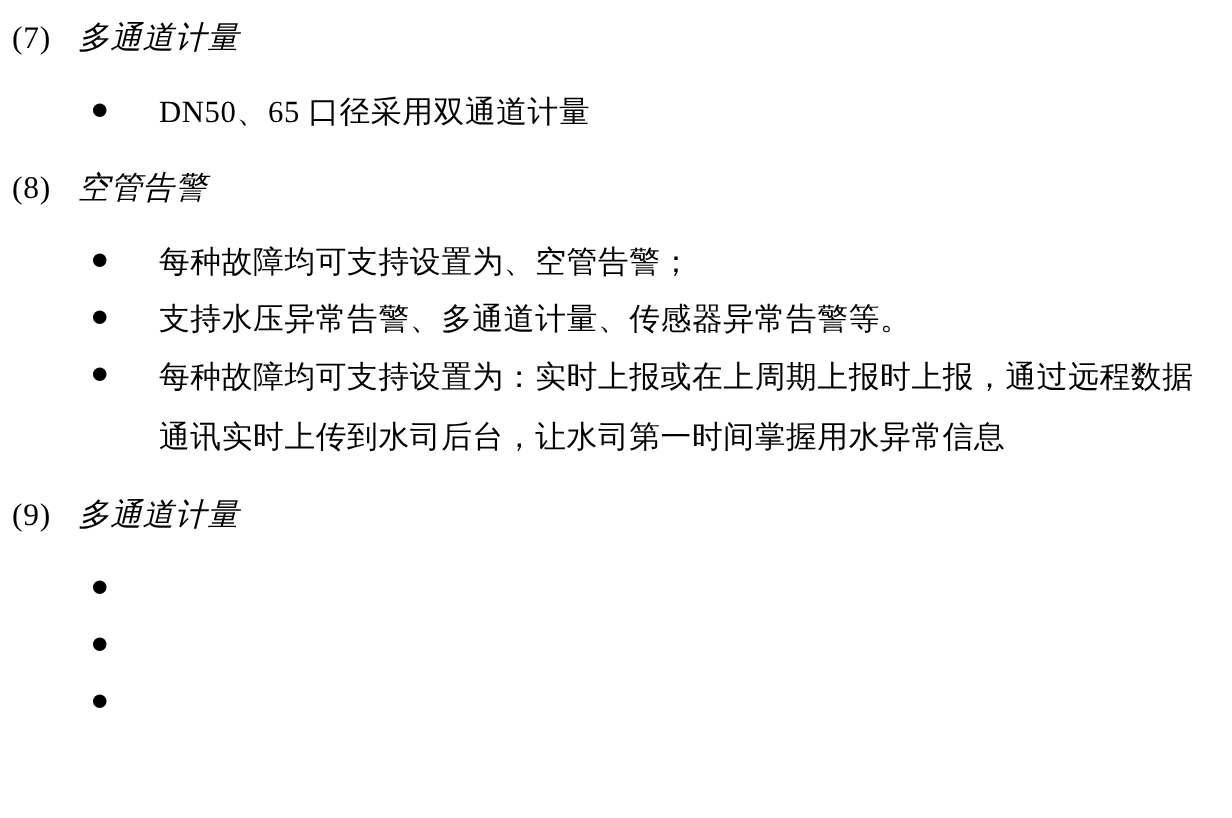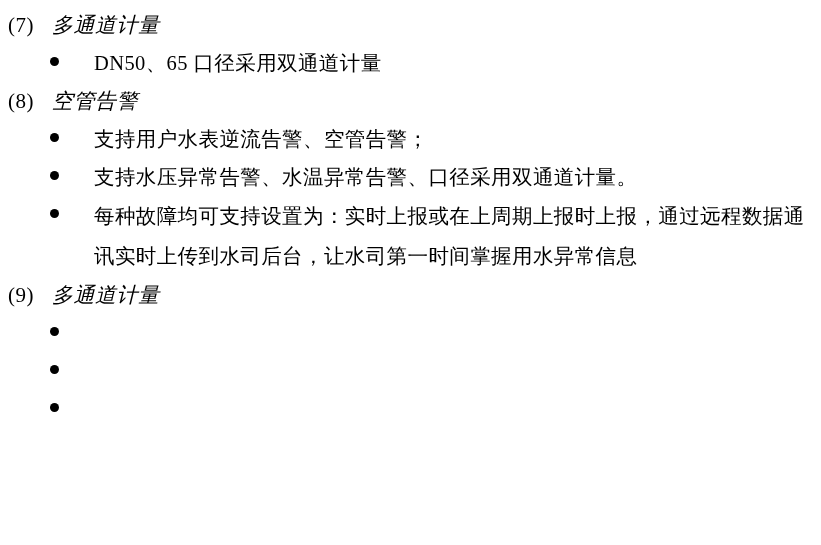--- a/index.html
+++ b/index.html
@@ -36,21 +36,21 @@
     flex: 0 0 46px;
     text-align: left;
     padding-left: 2px;
     box-sizing: border-box;
   }
   .sec-title {
     flex: 1 1 auto;
     font-style: italic;
   }
   .bullets {
-    margin: 0;
+    margin: 12px;
     padding: 0;
     list-style: none;
   }
   .bullet-item {
     display: flex;
     align-items: flex-start;
     font-size: 20.5px;
     line-height: 38px;
     letter-spacing: 0.4px;
   }
@@ -99,25 +99,25 @@
   </div>
 
   <div class="section">
     <div class="section-head">
       <span class="sec-num">(8)</span>
       <span class="sec-title">空管告警</span>
     </div>
     <ul class="bullets">
       <li class="bullet-item">
         <span class="bullet-mark"><span class="bullet-dot"></span></span>
-        <span class="bullet-text">支持用户水表逆流告警、空管告警；</span>
+        <span class="bullet-text">每种故障均可支持设置为、空管告警；</span>
       </li>
       <li class="bullet-item">
         <span class="bullet-mark"><span class="bullet-dot"></span></span>
-        <span class="bullet-text">支持水压异常告警、水温异常告警、口径采用双通道计量。</span>
+        <span class="bullet-text">支持水压异常告警、多通道计量、传感器异常告警等。</span>
       </li>
       <li class="bullet-item">
         <span class="bullet-mark"><span class="bullet-dot"></span></span>
         <span class="bullet-text wrap">每种故障均可支持设置为：实时上报或在上周期上报时上报，通过远程数据通讯实时上传到水司后台，让水司第一时间掌握用水异常信息</span>
       </li>
     </ul>
   </div>
 
   <div class="section">
     <div class="section-head">

